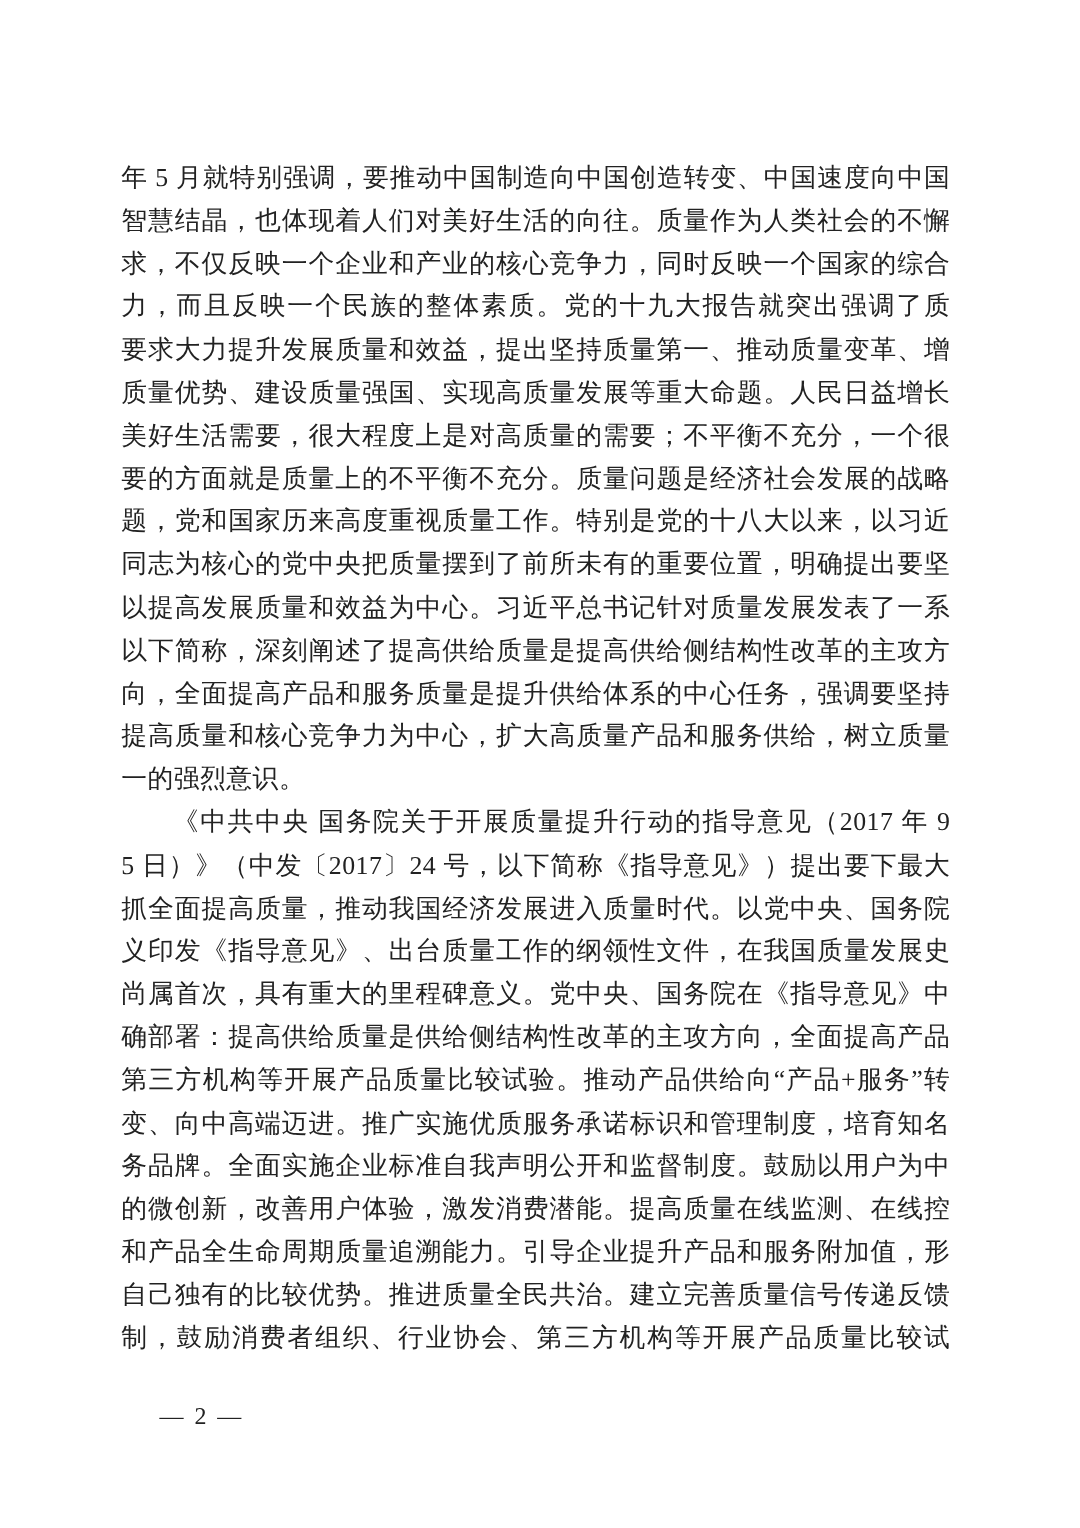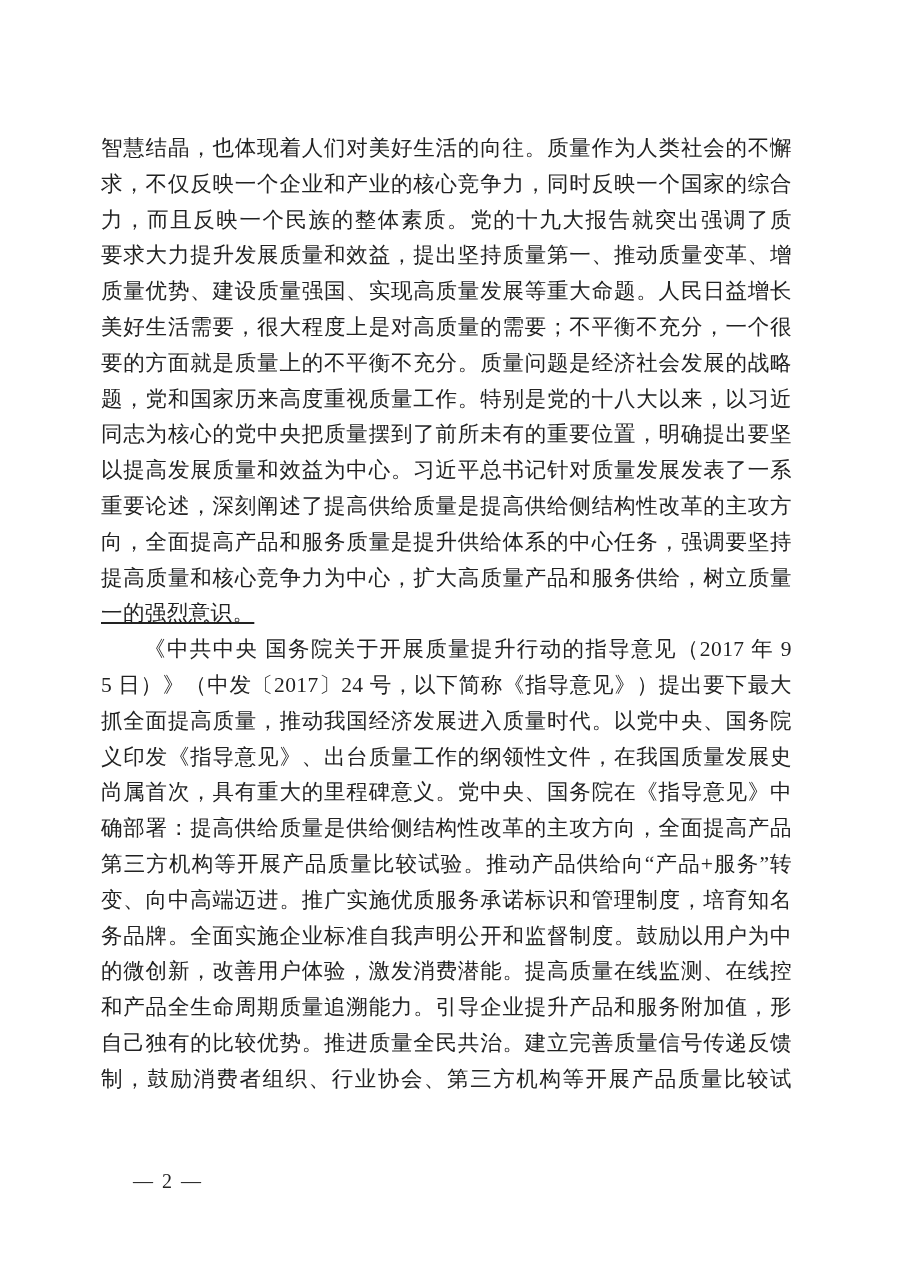--- a/index.html
+++ b/index.html
@@ -32,50 +32,50 @@
     font-size: 21.5px;
     letter-spacing: 0.4px;
     text-align: justify;
     text-align-last: justify;
     white-space: normal;
     overflow: hidden;
   }
   .line.no-justify {
     text-align: center;
     text-align-last: left;
-    text-decoration: underline;
   }
   .line.indent {
     text-indent: 2em;
   }
   .page-number {
     position: absolute;
     left: 133px;
     top: 1170px;
     font-size: 20px;
     letter-spacing: 2px;
     color: #222222;
   }
 </style>
 </head>
 <body>
 
 <div class="page">
   <main class="text-block" id="paragraphs">
+      <div class="line">年 5 月就特别强调，要推动中国制造向中国创造转变、中国速度向中国</div>
       <div class="line">智慧结晶，也体现着人们对美好生活的向往。质量作为人类社会的不懈追</div>
       <div class="line">求，不仅反映一个企业和产业的核心竞争力，同时反映一个国家的综合实</div>
       <div class="line">力，而且反映一个民族的整体素质。党的十九大报告就突出强调了质量，</div>
       <div class="line">要求大力提升发展质量和效益，提出坚持质量第一、推动质量变革、增强</div>
       <div class="line">质量优势、建设质量强国、实现高质量发展等重大命题。人民日益增长的</div>
       <div class="line">美好生活需要，很大程度上是对高质量的需要；不平衡不充分，一个很重</div>
       <div class="line">要的方面就是质量上的不平衡不充分。质量问题是经济社会发展的战略问</div>
       <div class="line">题，党和国家历来高度重视质量工作。特别是党的十八大以来，以习近平</div>
       <div class="line">同志为核心的党中央把质量摆到了前所未有的重要位置，明确提出要坚持</div>
       <div class="line">以提高发展质量和效益为中心。习近平总书记针对质量发展发表了一系列</div>
-      <div class="line">重要论述，深刻阐述了提高供给质量是提高供给侧结构性改革的主攻方</div>
+      <div class="line">以下简称，深刻阐述了提高供给质量是提高供给侧结构性改革的主攻方</div>
       <div class="line">向，全面提高产品和服务质量是提升供给体系的中心任务，强调要坚持以</div>
       <div class="line">提高质量和核心竞争力为中心，扩大高质量产品和服务供给，树立质量第</div>
       <div class="line no-justify">一的强烈意识。</div>
       <div class="line indent">《中共中央 国务院关于开展质量提升行动的指导意见（2017 年 9 月</div>
       <div class="line">5 日）》（中发〔2017〕24 号，以下简称《指导意见》）提出要下最大气力</div>
       <div class="line">抓全面提高质量，推动我国经济发展进入质量时代。以党中央、国务院名</div>
       <div class="line">义印发《指导意见》、出台质量工作的纲领性文件，在我国质量发展史上</div>
       <div class="line">尚属首次，具有重大的里程碑意义。党中央、国务院在《指导意见》中明</div>
       <div class="line">确部署：提高供给质量是供给侧结构性改革的主攻方向，全面提高产品和</div>
       <div class="line">第三方机构等开展产品质量比较试验。推动产品供给向“产品+服务”转</div>

